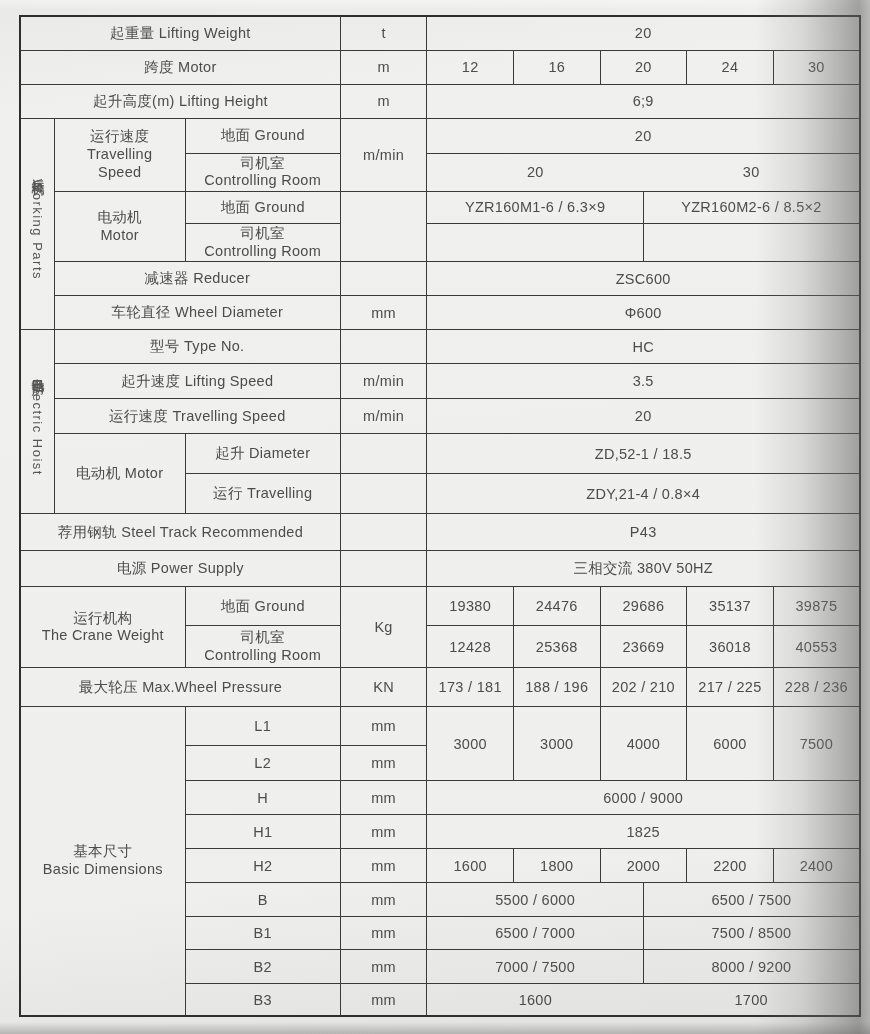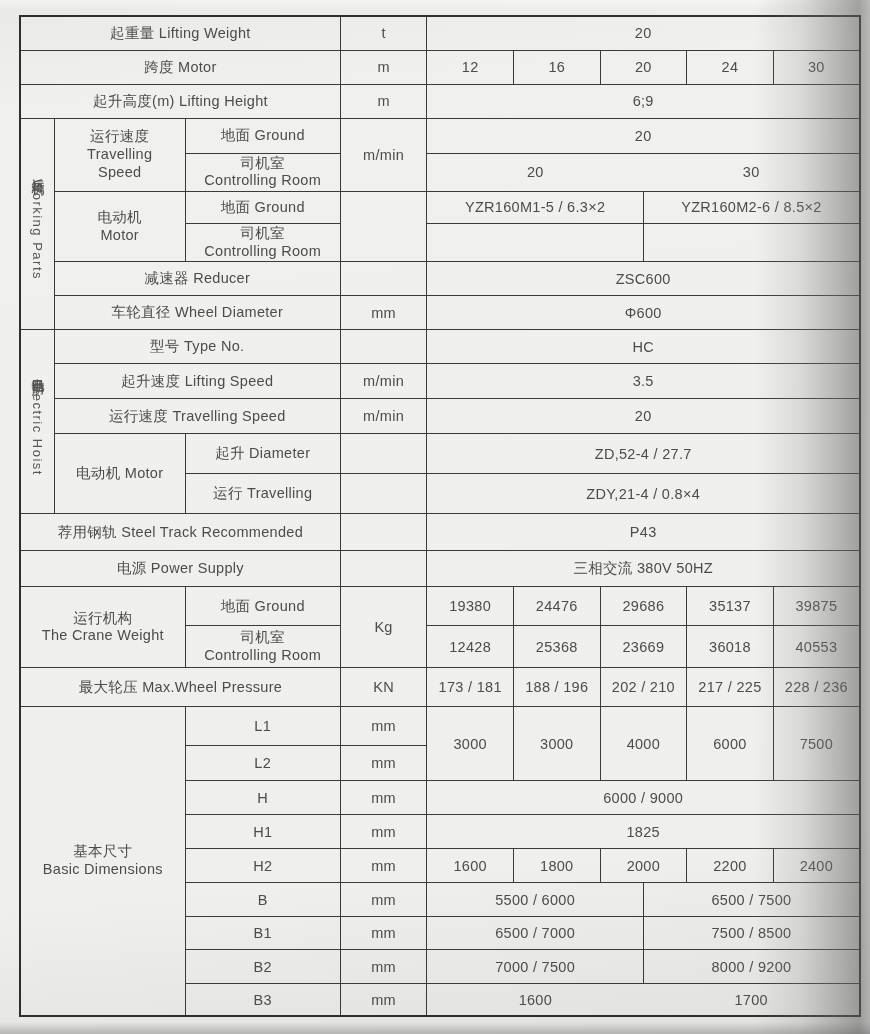--- a/index.html
+++ b/index.html
@@ -131,21 +131,21 @@
       <td colspan="5" class="split-right">30</td>
     </tr>
 
     <tr style="height:32px">
       <td rowspan="2">
         <span class="ln">电动机</span>
         <span class="ln">Motor</span>
       </td>
       <td>地面 Ground</td>
       <td rowspan="2"></td>
-      <td colspan="5">YZR160M1-5 / 6.3×2</td>
+      <td colspan="5">YZR160M1-6 / 6.3×9</td>
       <td colspan="5">YZR160M2-6 / 8.5×2</td>
     </tr>
 
     <tr style="height:37px">
       <td>
         <span class="ln">司机室</span>
         <span class="ln">Controlling Room</span>
       </td>
       <td colspan="5"></td>
       <td colspan="5"></td>
@@ -179,21 +179,21 @@
     <tr style="height:35px">
       <td colspan="2">运行速度 Travelling Speed</td>
       <td>m/min</td>
       <td colspan="10">20</td>
     </tr>
 
     <tr style="height:40px">
       <td rowspan="2">电动机 Motor</td>
       <td>起升 Diameter</td>
       <td></td>
-      <td colspan="10">ZD,52-4 / 27.7</td>
+      <td colspan="10">ZD,52-1 / 18.5</td>
     </tr>
 
     <tr style="height:40px">
       <td>运行 Travelling</td>
       <td></td>
       <td colspan="10">ZDY,21-4 / 0.8×4</td>
     </tr>
 
     <tr style="height:37px">
       <td colspan="3">荐用钢轨 Steel Track Recommended</td>

